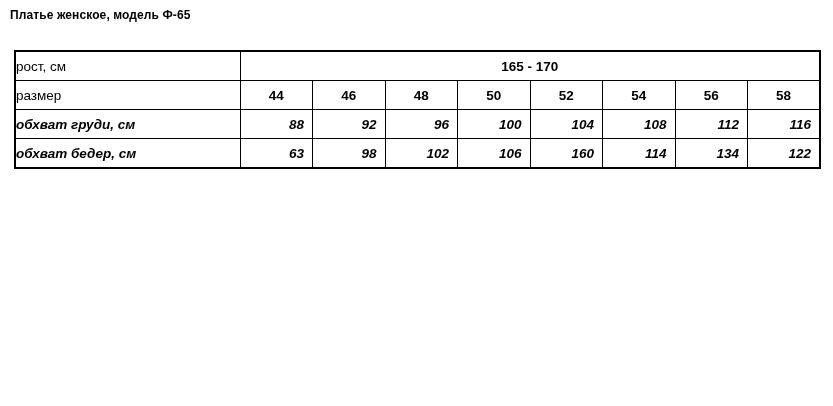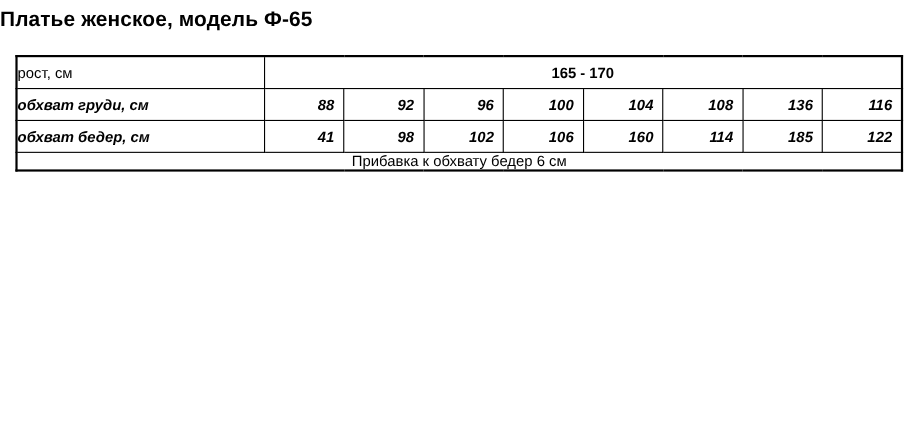--- a/index.html
+++ b/index.html
@@ -16,23 +16,23 @@
     overflow: hidden;
   }
   .page {
     position: relative;
     width: 833px;
     height: 406px;
     box-sizing: border-box;
   }
   .title {
     position: absolute;
-    left: 0;
+    left: 10px;
     top: 8px;
-    font-size: 19px;
+    font-size: 12px;
     font-weight: bold;
     letter-spacing: 0.1px;
     white-space: nowrap;
   }
   .table-wrap {
     position: absolute;
     left: 14px;
     top: 50px;
     width: 737px;
   }
@@ -107,41 +107,49 @@
           <col class="col-size">
           <col class="col-size">
           <col class="col-size">
       </colgroup>
       <tbody>
         <tr class="row-h-mid">
           <td class="lbl">рост, см</td>
           <td class="num" colspan="8">165 - 170</td>
         </tr>
         <tr class="row-h-mid">
+          <td class="lbl">размер</td>
+          <td class="num">44</td>
+          <td class="num">46</td>
+          <td class="num">48</td>
+          <td class="num">50</td>
+          <td class="num">52</td>
+          <td class="num">54</td>
+          <td class="num">56</td>
+          <td class="num">58</td>
+        </tr>
+        <tr class="row-h-mid">
           <td class="lbl italic">обхват груди, см</td>
           <td class="num italic">88</td>
           <td class="num italic">92</td>
           <td class="num italic">96</td>
           <td class="num italic">100</td>
           <td class="num italic">104</td>
           <td class="num italic">108</td>
-          <td class="num italic">136</td>
+          <td class="num italic">112</td>
           <td class="num italic">116</td>
         </tr>
         <tr class="row-h-mid">
           <td class="lbl italic">обхват бедер, см</td>
-          <td class="num italic">41</td>
+          <td class="num italic">63</td>
           <td class="num italic">98</td>
           <td class="num italic">102</td>
           <td class="num italic">106</td>
           <td class="num italic">160</td>
           <td class="num italic">114</td>
-          <td class="num italic">185</td>
+          <td class="num italic">134</td>
           <td class="num italic">122</td>
-        </tr>
-        <tr>
-          <td class="banner" colspan="9">Прибавка к обхвату бедер 6 см</td>
         </tr>
       </tbody>
     </table>
   </div>
 
 </div>
 
 </body></html>

